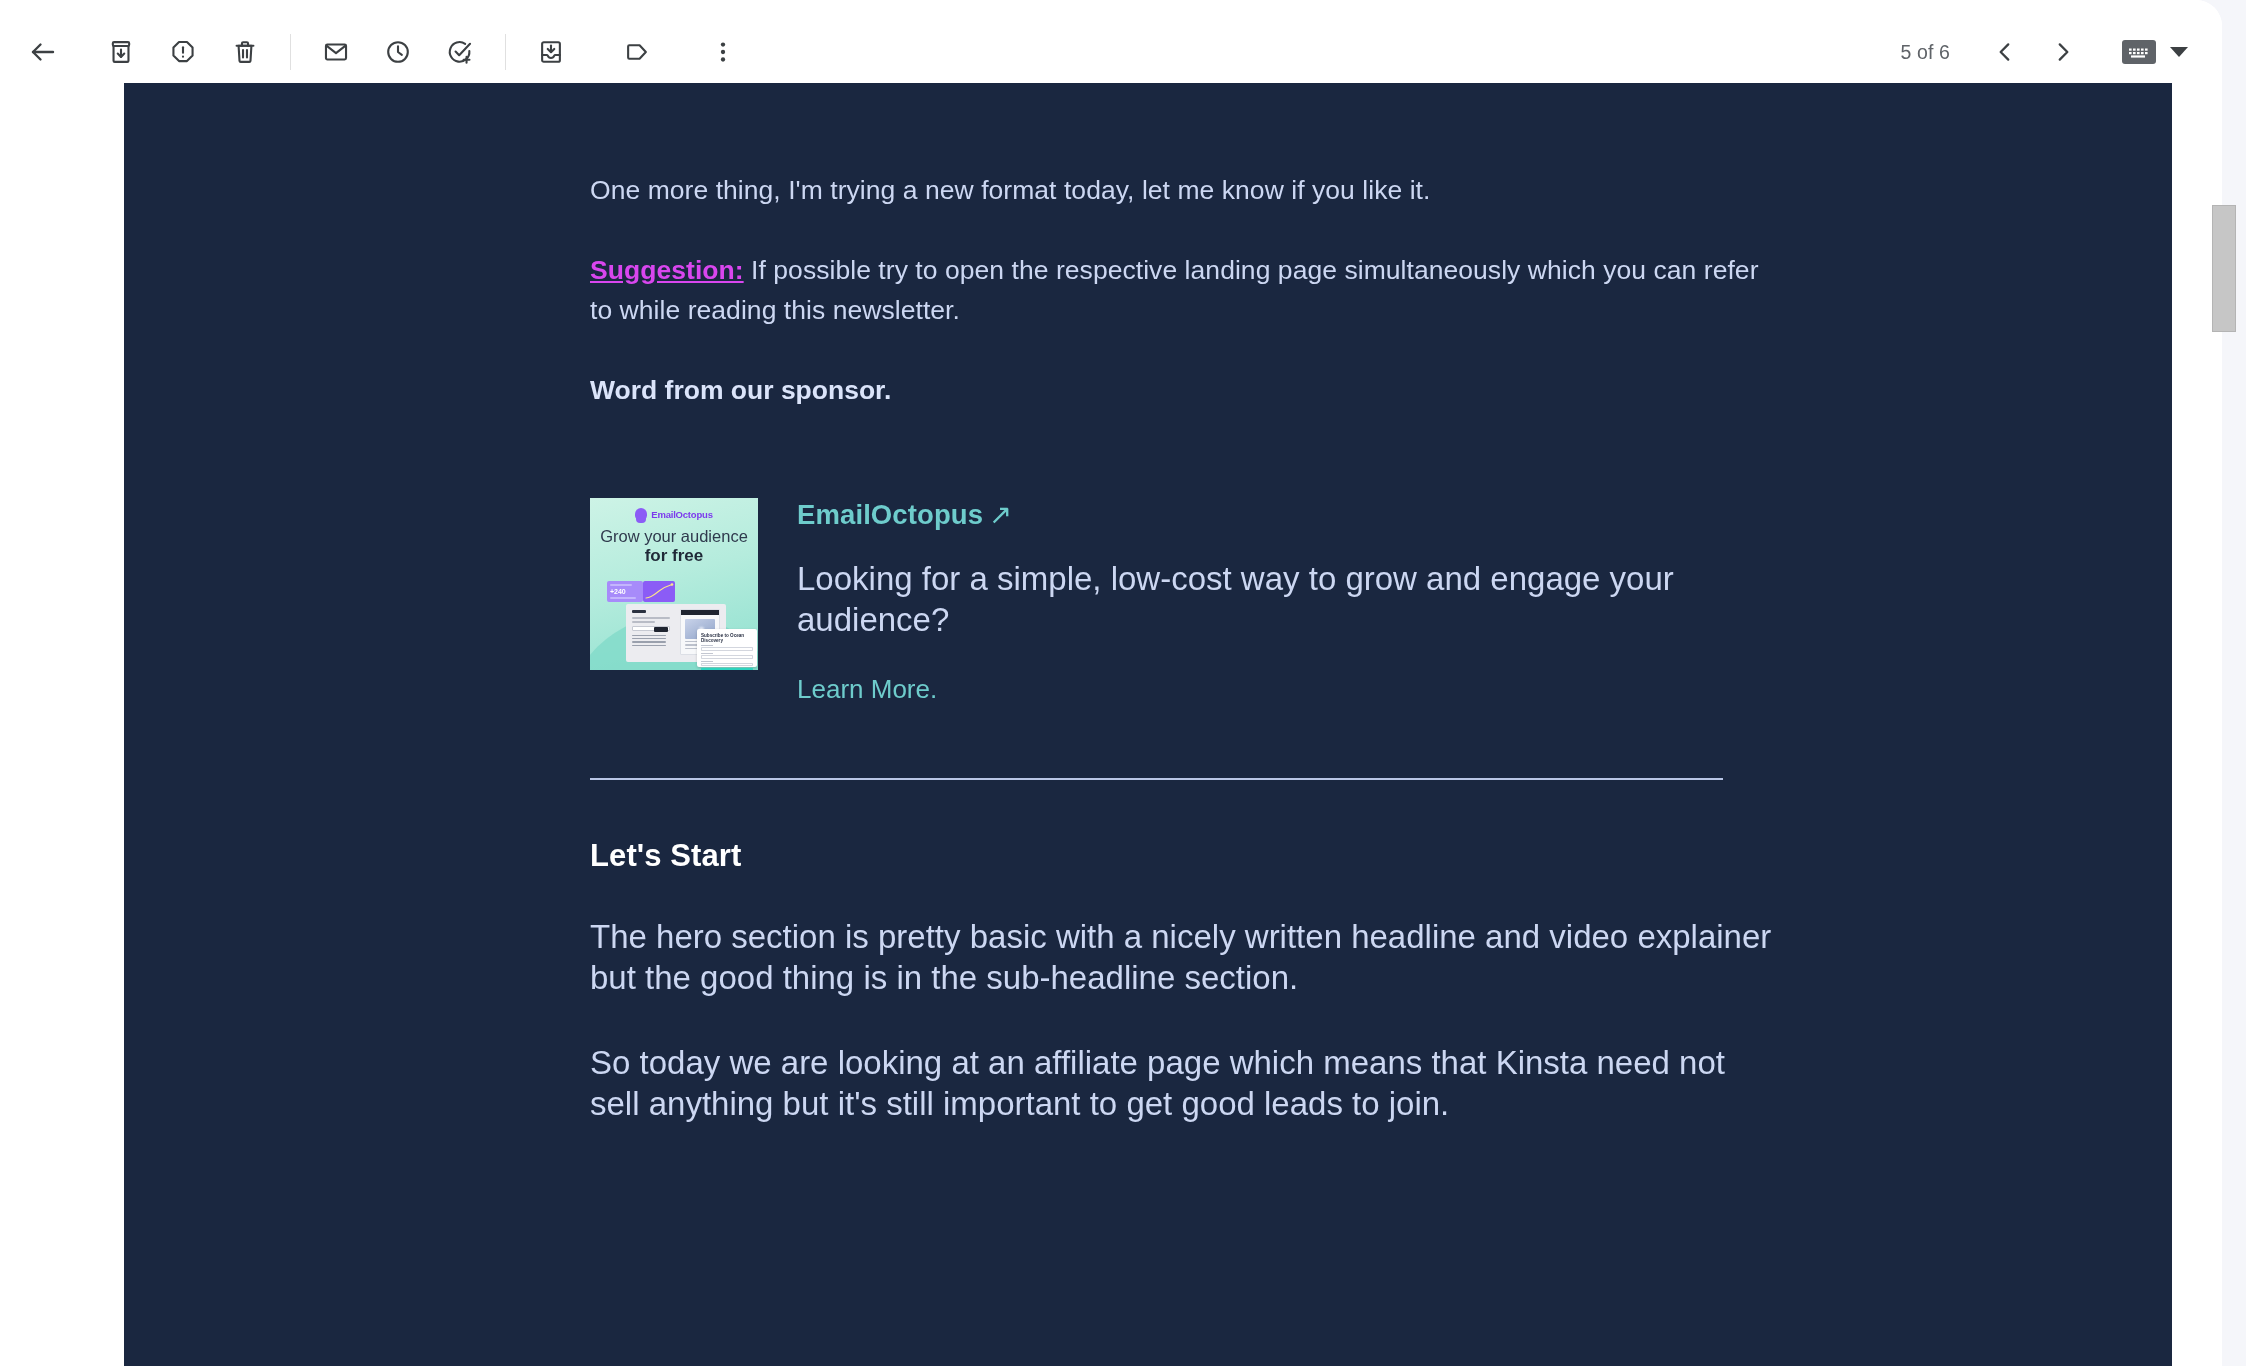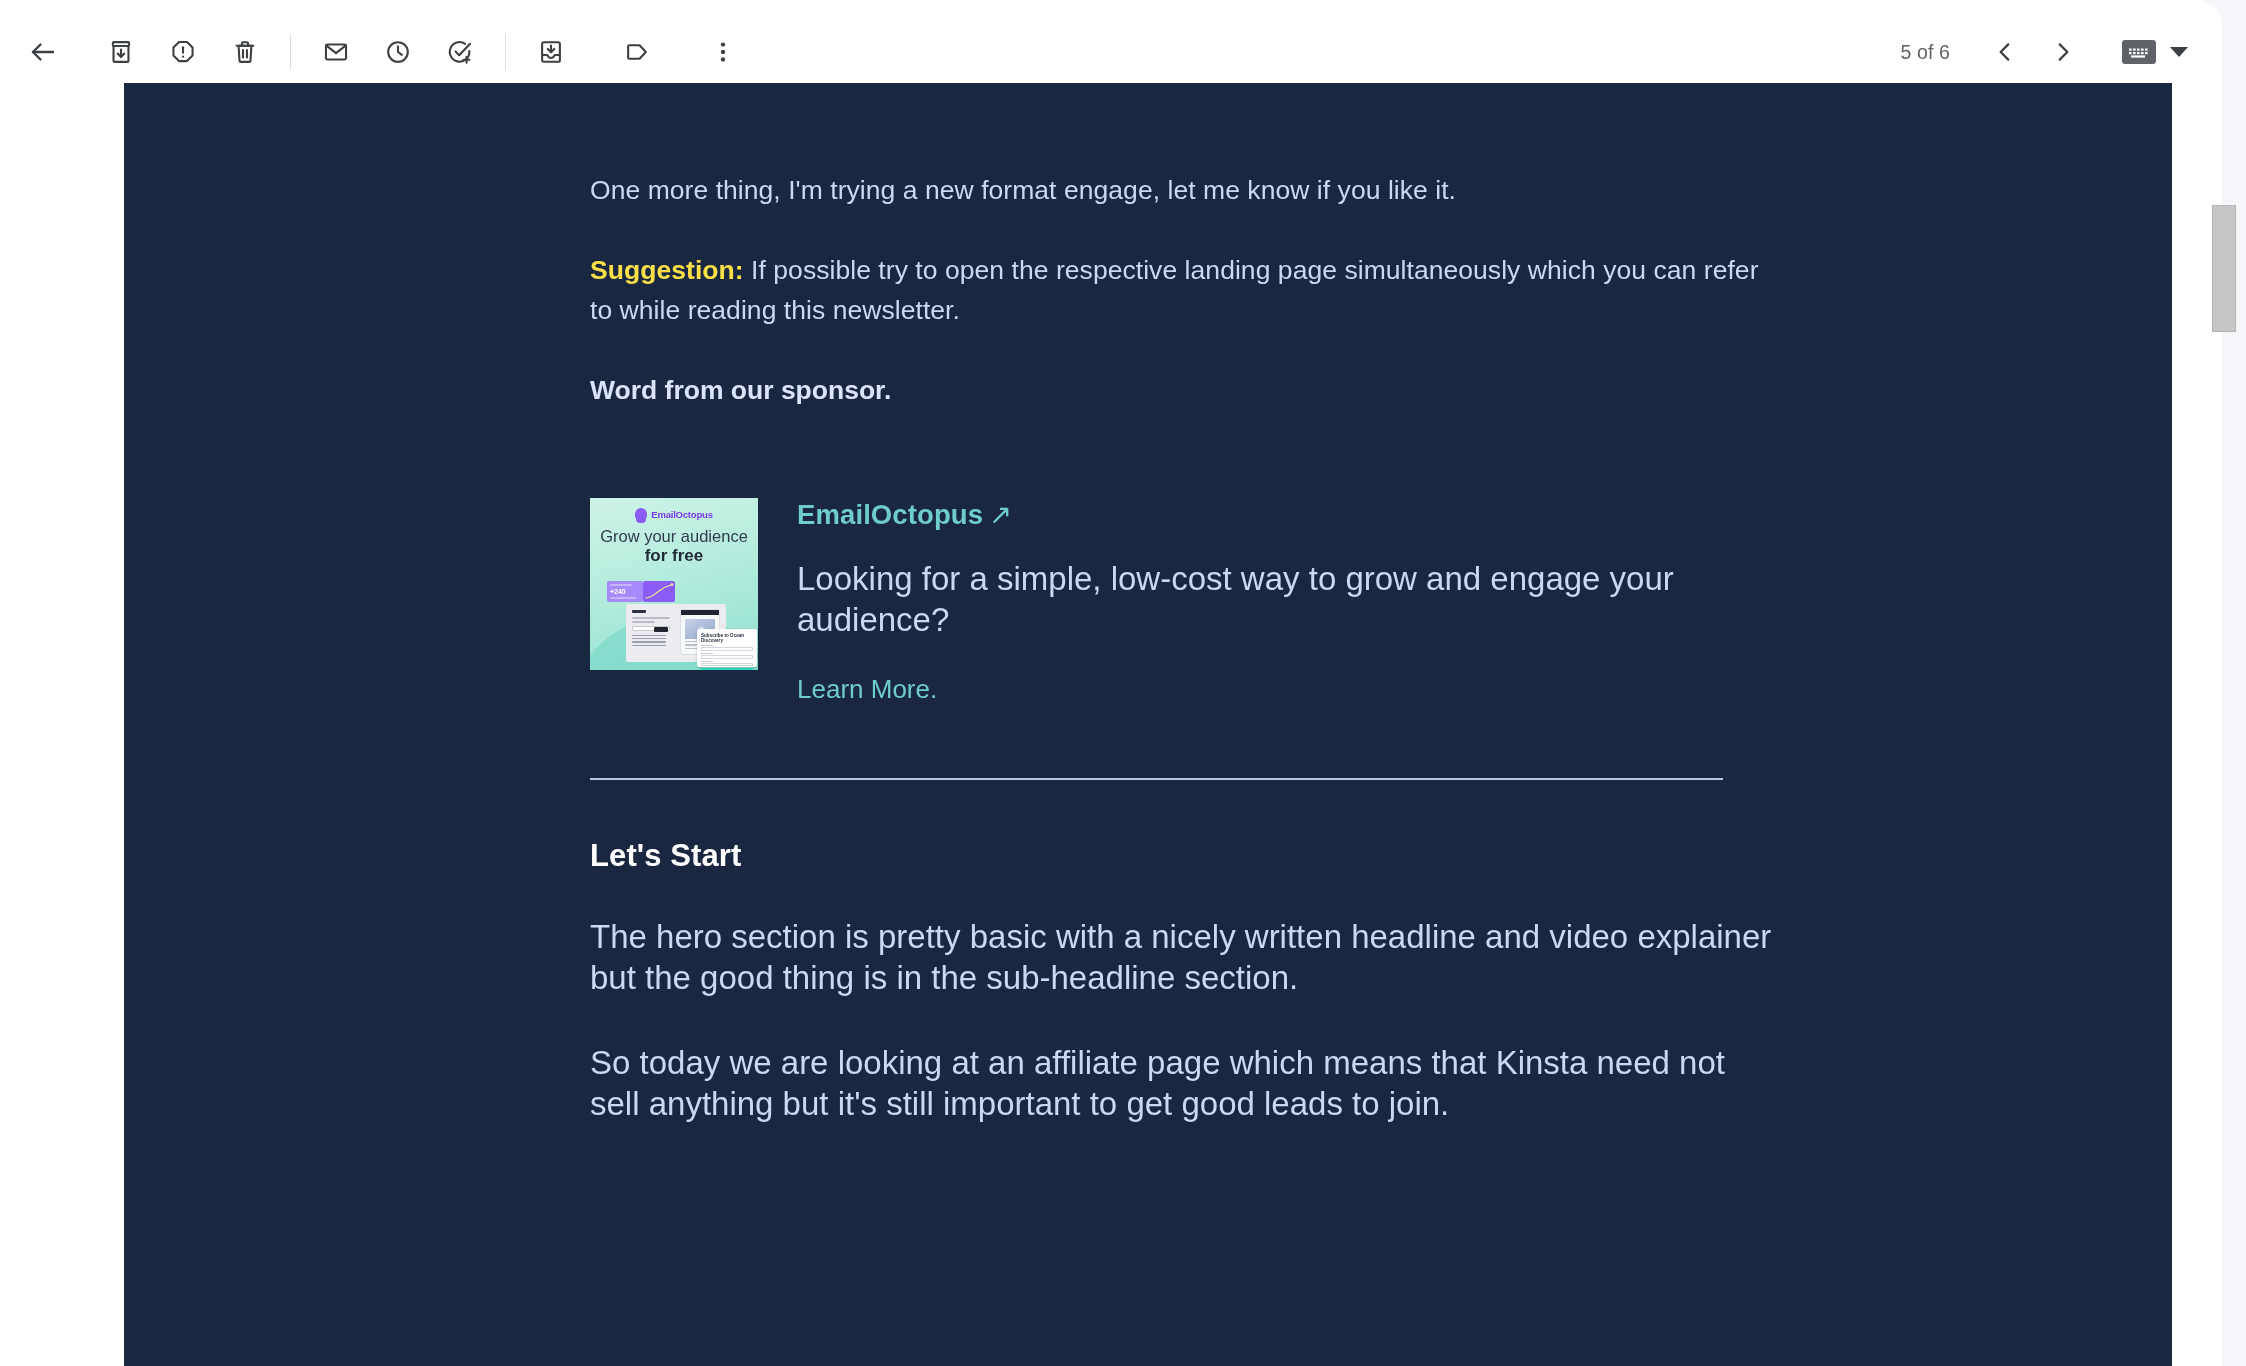--- a/index.html
+++ b/index.html
@@ -130,21 +130,21 @@
     top: 0;
     width: 1190px;
   }
 
   .p-text {
     color: #ccd7f2;
     font-size: 26.5px;
     line-height: 40px;
     letter-spacing: .05px;
   }
-  .p-text b, .p-text strong { color: #fde047; font-weight: bold; }
+  .p-text b, .p-text strong { color: #d946ef; font-weight: bold; text-decoration: underline; }
 
   .gap-1 { height: 87px; }
   .gap-2 { height: 40px; }
   .gap-3 { height: 40px; }
 
   .bold-line {
     color: #dbe4fa;
     font-size: 26.5px;
     font-weight: bold;
     line-height: 40px;
@@ -503,21 +503,21 @@
         <div class="kbd-caret"></div>
       </div>
     </div>
   </div>
 
   <div class="mail-panel">
     <div class="mail-inner">
 
       <div class="gap-1"></div>
 
-      <div class="p-text">One more thing, I'm trying a new format engage, let me know if you like it.</div>
+      <div class="p-text">One more thing, I'm trying a new format today, let me know if you like it.</div>
 
       <div class="gap-2"></div>
 
       <div class="p-text">
         <b>Suggestion:</b><span> If possible try to open the respective landing page simultaneously which you can refer to while reading this newsletter.</span>
       </div>
 
       <div class="gap-3"></div>
 
       <div class="bold-line">Word from our sponsor.</div>

